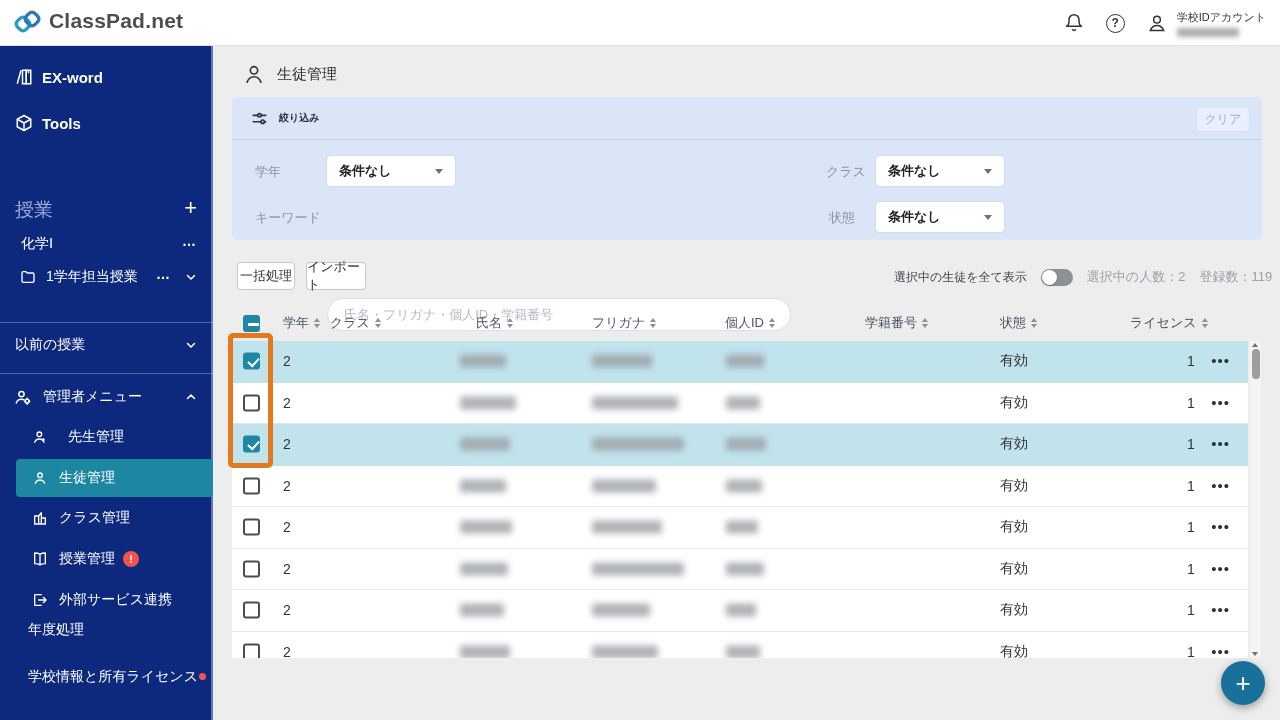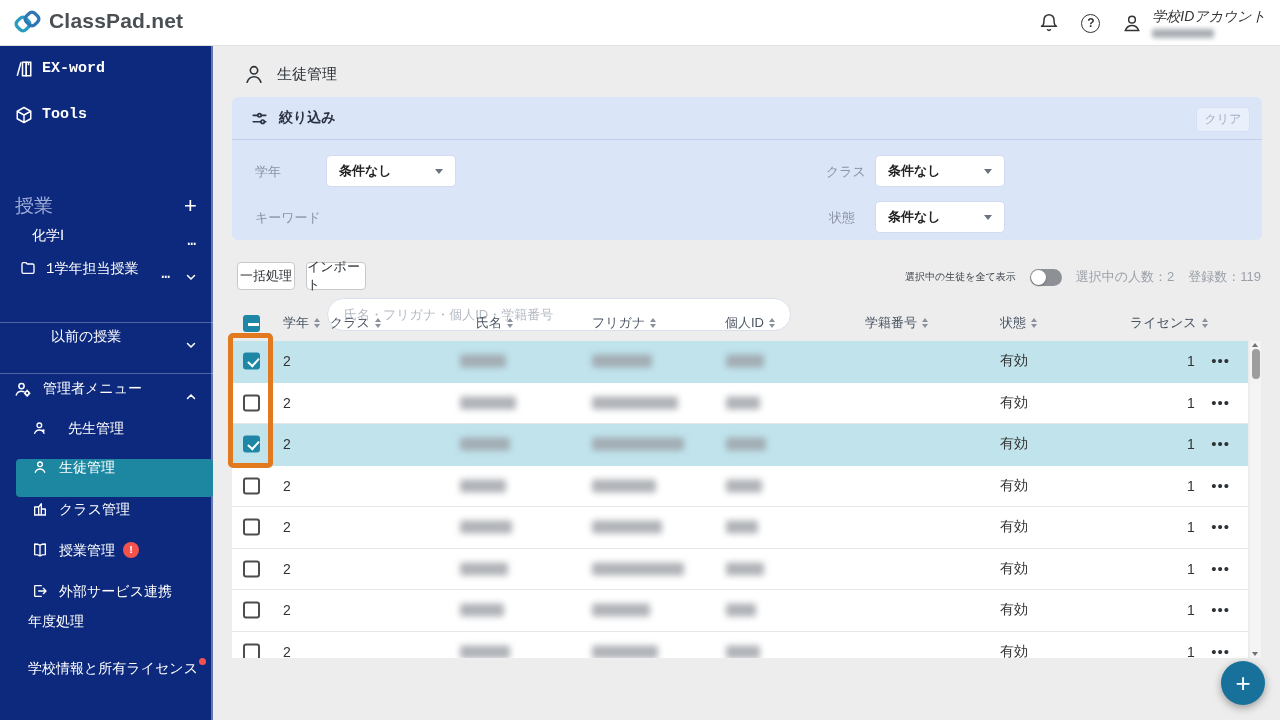--- a/index.html
+++ b/index.html
@@ -10,63 +10,63 @@
   
   .topbar { position:absolute; left:0; top:0; width:1280px; height:46px;
     background:#ffffff; border-bottom:1px solid #e2e2e2; z-index:30; }
   .brand { position:absolute; left:14px; top:9px; display:flex; gap:8px; }
   .brand-text { font-size:21px; color:#4a4f54; font-weight:600; letter-spacing:.2px; }
   .top-icons { position:absolute; right:14px; top:0; height:46px; display:flex; align-items:center; gap:22px; }
   .top-icon { width:20px; height:20px; color:#333; cursor:pointer; }
   .help-circle { width:19px; height:19px; border:1.6px solid #333; border-radius:50%;
     display:flex; align-items:center; justify-content:center; font-size:12px; font-weight:700; color:#333; }
   .account { display:flex; flex-direction:column; gap:3px; margin-left:-12px; }
-  .account-label { font-size:14px; color:#333;font-style:italic; }
+  .account-label { font-size:11px; color:#333; }
   .blurred { background:#a9adb3; border-radius:2px; filter:blur(2.5px); }
 
   
   .sidebar { position:absolute; left:0; top:46px; width:213px; height:674px;
     background:#0d297d; color:#fff; z-index:20; border-right:2px solid rgba(170,185,225,.55); }
-  .side-item { position:absolute; left:0; width:213px; height:34px; display:flex; font-size:14px; cursor:pointer;font-family:Liberation Mono, monospace; }
+  .side-item { position:absolute; left:0; width:213px; height:34px; display:flex; align-items:center; font-size:14px; cursor:pointer; }
   .side-item .txt { white-space:nowrap; }
   .icon-w { width:18px; height:18px; flex:0 0 18px; color:#fff; }
   .side-divider { position:absolute; left:0; width:213px; height:1px; background:rgba(255,255,255,.28); }
   .dim { color:#9dabd6; }
   .side-right { position:absolute; right:16px; color:#fff; }
   .selected-item { background:#1d87a1; border-radius:4px; }
   .badge-red { width:16px; height:16px; background:#f4524d; border-radius:50%; color:#fff;
     font-size:11px; font-weight:700; display:flex; align-items:center; justify-content:center; margin-left:8px; }
   .dot-red { width:7px; height:7px; background:#f4524d; border-radius:50%; display:inline-block; vertical-align:top; margin:-2px 0 0 1px; }
 
   
   .main-title { position:absolute; left:243px; top:63px; display:flex; align-items:center; gap:12px; z-index:5; }
   .main-title .txt { font-size:15px; color:#2e3338; font-weight:500; }
 
   .filter-panel { position:absolute; left:232px; top:97px; width:1030px; height:143px;
     background:#dbe5f8; border-radius:6px; z-index:5; }
   .filter-head { position:absolute; left:0; top:0; width:100%; height:43px;
     border-bottom:1px solid #c3d0ec; display:flex; align-items:center; padding-left:18px; gap:10px; }
-  .filter-head .txt { font-size:14px; font-weight:700; color:#2b3240; }
+  .filter-head .txt { font-size:10px; font-weight:700; color:#2b3240; }
   .clear-btn { position:absolute; right:12px; top:10px; width:54px; height:25px;
     background:#e9effb; border:1px solid #d6dff3; border-radius:4px; color:#a3aec4;
     font-size:12px; display:flex; align-items:center; justify-content:center; cursor:pointer; }
   .f-label { position:absolute; font-size:13px; color:#8b94a5; }
   .dropdown { position:absolute; width:128px; height:30px; background:#fff; border-radius:4px;
     display:flex; align-items:center; justify-content:space-between; padding:0 12px;
     font-size:13px; font-weight:700; color:#222; cursor:pointer; box-shadow:0 0 0 1px rgba(0,0,0,.04); }
   .caret { width:0; height:0; border-left:4.5px solid transparent; border-right:4.5px solid transparent;
     border-top:5.5px solid #6a7180; }
   .kw-input { position:absolute; left:95px; top:201px; width:464px; height:33px; background:#fff;
     border:1px solid #d9dfec; border-radius:17px; font-size:13px; color:#333; padding:0 16px; outline:none; }
   .kw-input::placeholder { color:#b4bac4; }
 
   .btn { position:absolute; height:28px; background:#fff; border:1px solid #c6c8cc; border-radius:4px;
     font-size:13px; color:#2e3338; display:flex; align-items:center; justify-content:center; cursor:pointer; }
   .tool-right { position:absolute; top:268px; left:894px; display:flex; align-items:center; gap:14px; z-index:5; }
-  .tool-label { font-size:10px; color:#3f454d;margin-left:11px; }
+  .tool-label { font-size:12px; color:#3f454d; }
   .muted { font-size:13px; color:#9aa0a8; }
   .toggle { width:32px; height:17px; background:#8d9095; border-radius:9px; position:relative; cursor:pointer; }
   .toggle .knob { position:absolute; left:1px; top:1px; width:15px; height:15px; background:#fff; border-radius:50%;
     box-shadow:0 1px 2px rgba(0,0,0,.3); }
 
   
   .thead { position:absolute; left:232px; top:306px; width:1016px; height:35px; z-index:5; }
   .th { position:absolute; top:8px; font-size:13px; color:#4a5563; display:flex; align-items:center; gap:5px; cursor:pointer; }
   .sort { display:inline-flex; flex-direction:column; gap:2px; }
   .sort i { width:0; height:0; border-left:3.5px solid transparent; border-right:3.5px solid transparent; display:block; }
@@ -152,37 +152,37 @@
     </svg>
     <span class="txt" style="margin-left:9px; font-weight:700; font-size:15px;">Tools</span>
   </div>
 
   <div class="side-item" style="top:147px;">
     <span class="txt dim" style="margin-left:15px; font-size:19px;">授業</span>
     <span class="side-right" style="font-size:22px; font-weight:300; top:2px;">+</span>
   </div>
 
   <div class="side-item" style="top:181px;">
-    <span class="txt" style="margin-left:32px;">化学Ⅰ</span>
+    <span class="txt" style="margin-left:21px;">化学Ⅰ</span>
     <span class="side-right" style="letter-spacing:1px; font-weight:700; top:6px;">…</span>
   </div>
 
   <div class="side-item" style="top:214px;">
     <svg class="icon-w" style="margin-left:19px; width:16px; height:16px;" viewBox="0 0 24 24" fill="none" stroke="#fff" stroke-width="2" stroke-linejoin="round">
       <path d="M3 6a2 2 0 0 1 2-2h4l2 2h8a2 2 0 0 1 2 2v10a2 2 0 0 1-2 2H5a2 2 0 0 1-2-2z"></path>
     </svg>
     <span class="txt" style="margin-left:9px;">1学年担当授業</span>
     <span class="abs" style="right:42px; top:6px; font-weight:700; letter-spacing:1px;">…</span>
     <svg class="side-right" style="width:12px; height:12px; top:11px;" viewBox="0 0 24 24" fill="none" stroke="#fff" stroke-width="3" stroke-linecap="round">
         <path d="M5 9l7 7 7-7"></path>
       </svg>
   </div>
 
 
-  <div class="side-item" style="top:282px;padding-left:36px;">
+  <div class="side-item" style="top:282px;">
     <span class="txt" style="margin-left:15px;">以前の授業</span>
     <svg class="side-right" style="width:12px; height:12px; top:11px;" viewBox="0 0 24 24" fill="none" stroke="#fff" stroke-width="3" stroke-linecap="round">
         <path d="M5 9l7 7 7-7"></path>
       </svg>
   </div>
 
   <div class="side-divider" style="top:277px; opacity:0;"></div>
   <div class="side-divider" style="top:276px;"></div>
 
 

